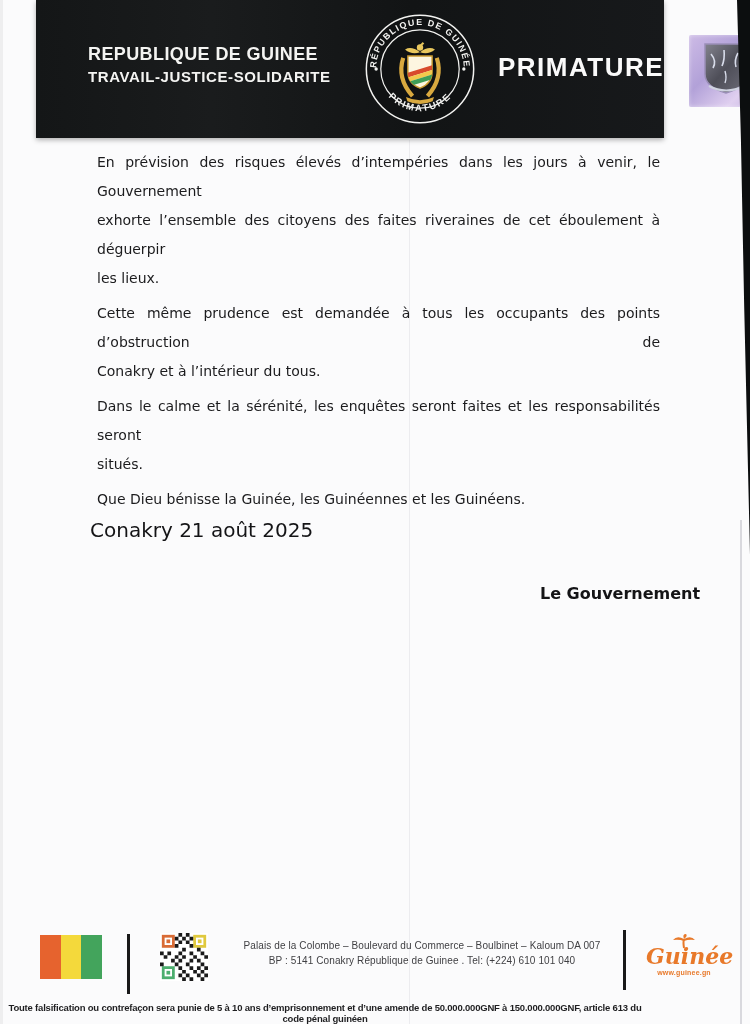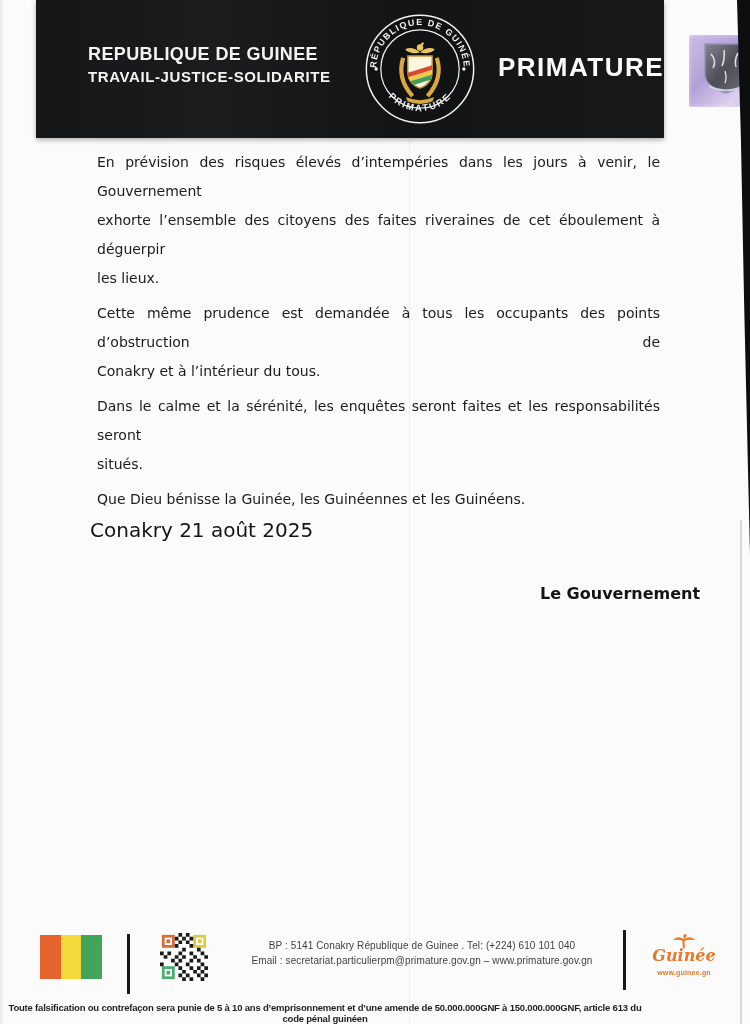--- a/index.html
+++ b/index.html
@@ -42,21 +42,21 @@
   
   .flag{position:absolute;left:40px;top:935px;width:62px;height:44px;
     background:linear-gradient(90deg,#e6632e 0 33.4%,#f4d93b 33.4% 66.7%,#43a45c 66.7%);}
   .fdiv{position:absolute;width:3px;background:#191919;}
   .fdiv1{left:127px;top:934px;height:60px;}
   .fdiv2{left:623px;top:930px;height:60px;}
   .qr{position:absolute;left:160px;top:933px;width:48px;height:48px;}
   .address{position:absolute;left:222px;top:938px;width:400px;text-align:center;
     color:#3f3f42;font-size:10px;line-height:15px;letter-spacing:0.1px;}
   .brand{position:absolute;left:646px;top:934px;width:76px;text-align:center;color:#e8792a;}
-  .brand .nm{font-family:"DejaVu Serif",serif;font-style:italic;font-weight:bold;font-size:16px;line-height:24px;}
+  .brand .nm{font-family:"DejaVu Serif",serif;font-style:italic;font-weight:bold;font-size:22px;line-height:24px;}
   .brand .url{font-size:7px;font-weight:bold;letter-spacing:0.2px;margin-top:1px;}
   .brand svg.palm{display:block;margin:0 auto -6px auto;}
   .disclaimer{position:absolute;left:0;top:1002px;width:650px;text-align:center;
     font-size:9.5px;font-weight:bold;letter-spacing:-0.2px;color:#1e1e20;}
 </style>
 </head>
 <body>
 
 <div class="page">
 
@@ -153,22 +153,22 @@
     <rect x="3.5" y="3.5" width="11" height="11" fill="#ffffff" stroke="#d96b35" stroke-width="3"></rect>
     <rect x="7" y="7" width="4" height="4" fill="#d96b35"></rect>
     <rect x="37.5" y="3.5" width="11" height="11" fill="#ffffff" stroke="#e0c93e" stroke-width="3"></rect>
     <rect x="41" y="7" width="4" height="4" fill="#e0c93e"></rect>
     <rect x="3.5" y="37.5" width="11" height="11" fill="#ffffff" stroke="#4cae6e" stroke-width="3"></rect>
     <rect x="7" y="41" width="4" height="4" fill="#4cae6e"></rect>
     <path fill="#1a1a1a" d="M20 0h4v4h-4zM28 0h4v4h-4zM16 4h4v4h-4zM24 4h4v4h-4zM32 4h4v4h-4zM20 8h4v4h-4zM28 8h4v4h-4zM16 12h4v4h-4zM32 12h4v4h-4zM24 16h4v4h-4zM40 16h4v4h-4zM0 20h4v4h-4zM8 20h4v4h-4zM20 20h4v4h-4zM32 20h4v4h-4zM44 20h4v4h-4zM4 24h4v4h-4zM16 24h4v4h-4zM24 24h4v4h-4zM36 24h4v4h-4zM48 24h4v4h-4zM12 28h4v4h-4zM20 28h4v4h-4zM32 28h4v4h-4zM40 28h4v4h-4zM0 32h4v4h-4zM16 32h4v4h-4zM28 32h4v4h-4zM44 32h4v4h-4zM20 36h4v4h-4zM32 36h4v4h-4zM40 36h4v4h-4zM48 36h4v4h-4zM24 40h4v4h-4zM36 40h4v4h-4zM44 40h4v4h-4zM20 44h4v4h-4zM28 44h4v4h-4zM40 44h4v4h-4zM48 44h4v4h-4zM24 48h4v4h-4zM32 48h4v4h-4zM44 48h4v4h-4z"></path>
   </svg>
 
   <div class="address">
+    <div>Palais de la Colombe – Boulevard du Commerce – Boulbinet – Kaloum DA 007</div>
     <div>BP : 5141 Conakry République de Guinee . Tel: (+224) 610 101 040</div>
-    <div>Email : secretariat.particulierpm@primature.gov.gn – www.primature.gov.gn</div>
   </div>
 
   <div class="fdiv fdiv2"></div>
 
   <div class="brand">
     <svg class="palm" width="26" height="16" viewBox="0 0 26 16">
       <path d="M13,14 q-1,-6 0,-9" stroke="#e8792a" stroke-width="2" fill="none"></path>
       <path d="M13,5 q-7,-4 -11,1 q6,-1 11,1 z" fill="#e8792a"></path>
       <path d="M13,5 q7,-4 11,1 q-6,-1 -11,1 z" fill="#e8792a"></path>
       <path d="M13,5 q-2,-5 2,-5 q2,2 -2,5 z" fill="#e8792a"></path>

